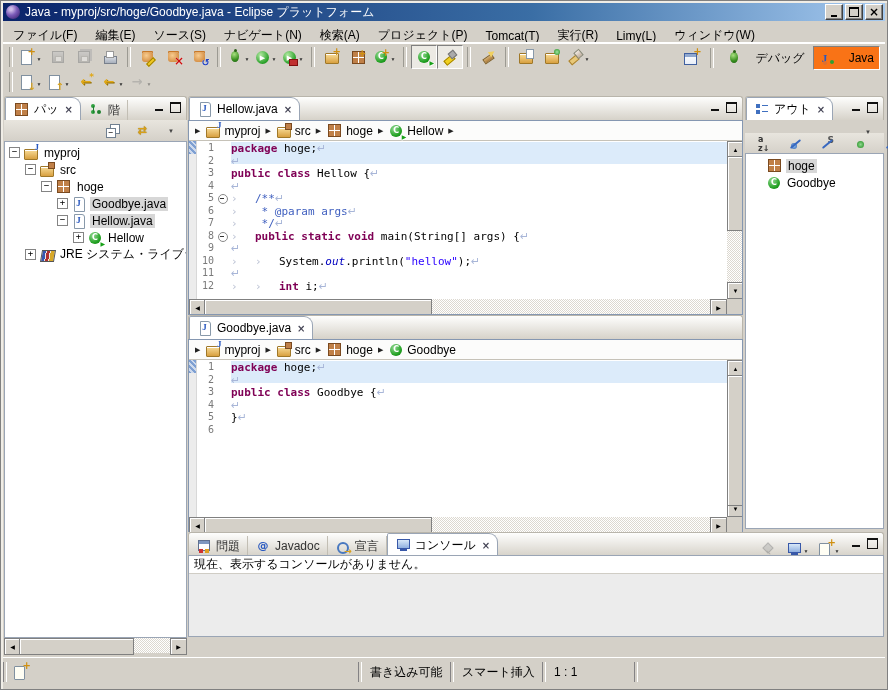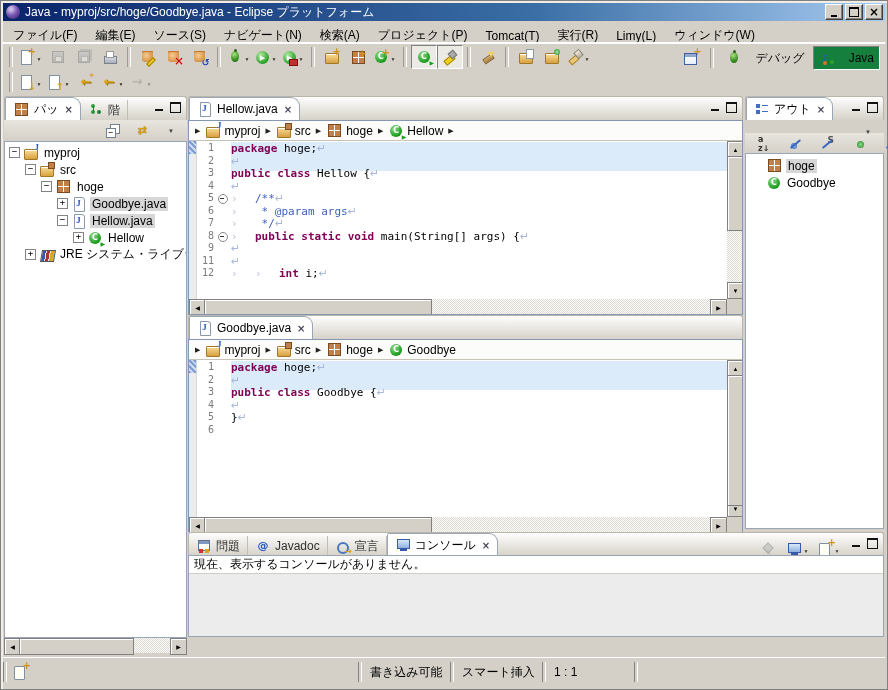--- a/index.html
+++ b/index.html
@@ -23,21 +23,21 @@
   .trow1{position:absolute;left:2px;top:2px;height:24px;display:flex;align-items:center}
   .trow2{position:absolute;left:2px;top:28px;height:22px;display:flex;align-items:center}
   .tbtn{height:22px;min-width:22px;display:flex;align-items:center;justify-content:center;padding:0 1px;border:1px solid transparent}
   .tbtn.prs{border-color:#808080 #fff #fff #808080;background:#eceae4}
   .tbtn.dis{opacity:.45;filter:grayscale(.9)}
   .dd{width:8px;text-align:center}
   .dd::before{content:"▼";font-size:5px;color:#333}
   .tsep{width:2px;height:20px;border-left:1px solid #9c9a92;border-right:1px solid #fff;margin:0 4px}
   .perspbar{position:absolute;right:8px;top:46px;height:24px;display:flex;align-items:center;gap:2px}
   .pbtn{height:22px;display:flex;align-items:center;gap:14px;padding:0 5px;border:1px solid transparent;white-space:nowrap}
-  .pbtn.prs{border-color:#808080 #fff #fff #808080;background:#15803d}
+  .pbtn.prs{border-color:#808080 #fff #fff #808080;background:#f97316}
   
   .main{position:absolute;left:3px;top:94px;width:882px;height:561px}
   .panel{position:absolute;background:#d4d0c8}
   .p-left{left:1px;top:2px;width:183px;height:557px}
   .ed-col{left:185px;top:2px;width:555px}
   .p-right{left:742px;top:2px;width:139px;height:433px}
   .p-bottom{left:185px;top:438px;width:696px;height:105px}
   .trow{display:flex;align-items:flex-end;height:23px;background:linear-gradient(#fefefd,#d6d2c9);
         border:1px solid #b9b5ab;border-bottom:none;border-radius:3px 3px 0 0;position:relative}
   .tab{display:flex;align-items:center;gap:4px;height:20px;padding:0 7px;color:#333;white-space:nowrap;border-right:1px solid #c2beb4}
@@ -65,21 +65,21 @@
   .bitem{display:flex;align-items:center;gap:3px}
   .codewrap{position:relative;overflow:hidden}
   .codearea{position:absolute;left:0;top:0;right:15px;bottom:15px;overflow:hidden;background:#fff}
   .range{position:absolute;left:0;top:0;bottom:0;width:7px;background:#ececec;border-right:1px solid #d8d8d8}
   .range::before{content:"";position:absolute;left:0;top:0;width:7px;height:13px;
        background:repeating-linear-gradient(45deg,#7d9fd2 0 2px,#cdd9ec 2px 4px)}
   .cl{position:relative;height:12.5px;line-height:12.5px;font:11px "DejaVu Sans Mono",monospace;white-space:pre}
   .lnum{position:absolute;left:9px;width:16px;text-align:right;color:#7a7a7a;font-size:10px}
   .lfold{position:absolute;left:29px;top:2px;width:8px;height:8px;border:1px solid #888;border-radius:50%;background:#fff}
   .lfold::before{content:"";position:absolute;left:1px;top:3px;width:4px;height:1px;background:#333}
-  .ltxt{position:absolute;left:42px;right:0;height:29px}
+  .ltxt{position:absolute;left:42px;right:0;height:22px}
   .hl .ltxt{background:#dcebfa}
   .sg-kw{color:#7f0055;font-weight:bold}
   .sg-pl{color:#000}
   .sg-cm{color:#3f5fbf}
   .sg-st{color:#2a00ff}
   .sg-fd{color:#0000c0;font-style:italic}
   .sg-nl{color:#a8b6d8;font-family:"DejaVu Sans",sans-serif}
   .sg-tb{color:#b8bfd2;display:inline-block;width:24px}
   
   .sb-v{position:absolute;right:0;top:0;bottom:15px;width:15px;
@@ -433,20 +433,21 @@
               <span class="range"></span>
               <div class="cl hl"><span class="lnum">1</span><span class="ltxt"><span class="sg-kw">package</span><span class="sg-pl"> hoge;</span><span class="sg-nl">↵</span></span></div>
               <div class="cl"><span class="lnum">2</span><span class="ltxt"><span class="sg-nl">↵</span></span></div>
               <div class="cl"><span class="lnum">3</span><span class="ltxt"><span class="sg-kw">public class</span><span class="sg-pl"> Hellow {</span><span class="sg-nl">↵</span></span></div>
               <div class="cl"><span class="lnum">4</span><span class="ltxt"><span class="sg-nl">↵</span></span></div>
               <div class="cl"><span class="lnum">5</span><span class="lfold"></span><span class="ltxt"><span class="sg-tb">›</span><span class="sg-cm">/**</span><span class="sg-nl">↵</span></span></div>
               <div class="cl"><span class="lnum">6</span><span class="ltxt"><span class="sg-tb">›</span><span class="sg-cm"> * @param args</span><span class="sg-nl">↵</span></span></div>
               <div class="cl"><span class="lnum">7</span><span class="ltxt"><span class="sg-tb">›</span><span class="sg-cm"> */</span><span class="sg-nl">↵</span></span></div>
               <div class="cl"><span class="lnum">8</span><span class="lfold"></span><span class="ltxt"><span class="sg-tb">›</span><span class="sg-kw">public static void</span><span class="sg-pl"> main(String[] args) {</span><span class="sg-nl">↵</span></span></div>
               <div class="cl"><span class="lnum">9</span><span class="ltxt"><span class="sg-nl">↵</span></span></div>
+              <div class="cl"><span class="lnum">10</span><span class="ltxt"><span class="sg-tb">›</span><span class="sg-tb">›</span><span class="sg-pl">System.</span><span class="sg-fd">out</span><span class="sg-pl">.println(</span><span class="sg-st">"hellow"</span><span class="sg-pl">);</span><span class="sg-nl">↵</span></span></div>
               <div class="cl"><span class="lnum">11</span><span class="ltxt"><span class="sg-nl">↵</span></span></div>
               <div class="cl"><span class="lnum">12</span><span class="ltxt"><span class="sg-tb">›</span><span class="sg-tb">›</span><span class="sg-kw">int</span><span class="sg-pl"> i;</span><span class="sg-nl">↵</span></span></div>
             </div>
             <div class="sb-v">
               <span class="sbb sb-up">▲</span>
               <span class="sbb sb-dn">▼</span>
               <span class="thumb-v" style="top: 15px; height: 46%;"></span>
             </div>
             <div class="sb-h">
               <span class="sbb sb-lt">◀</span>

